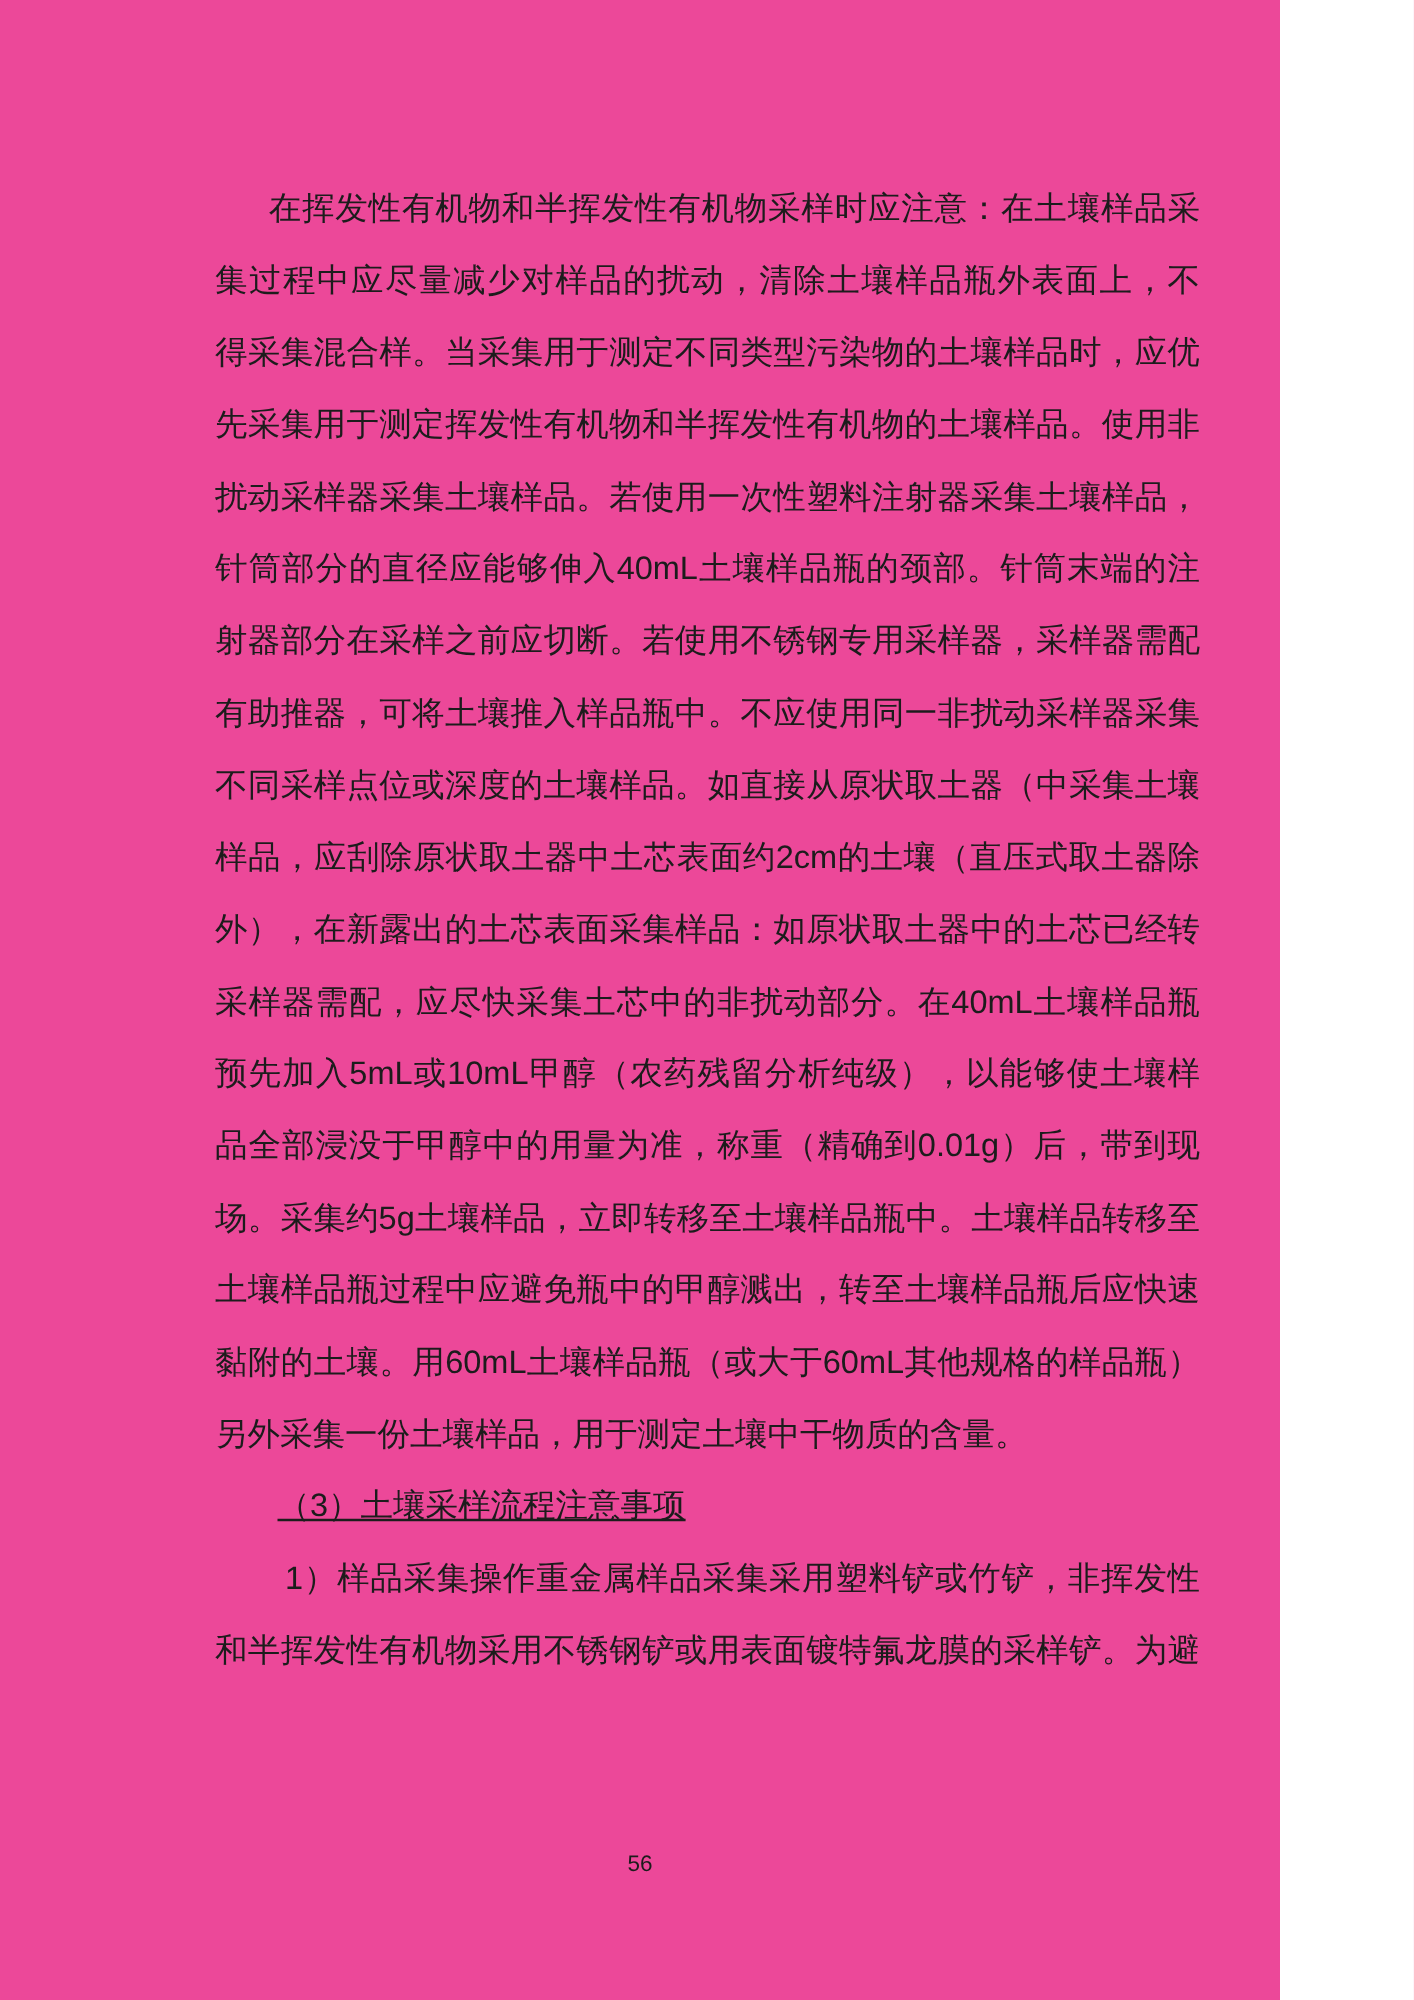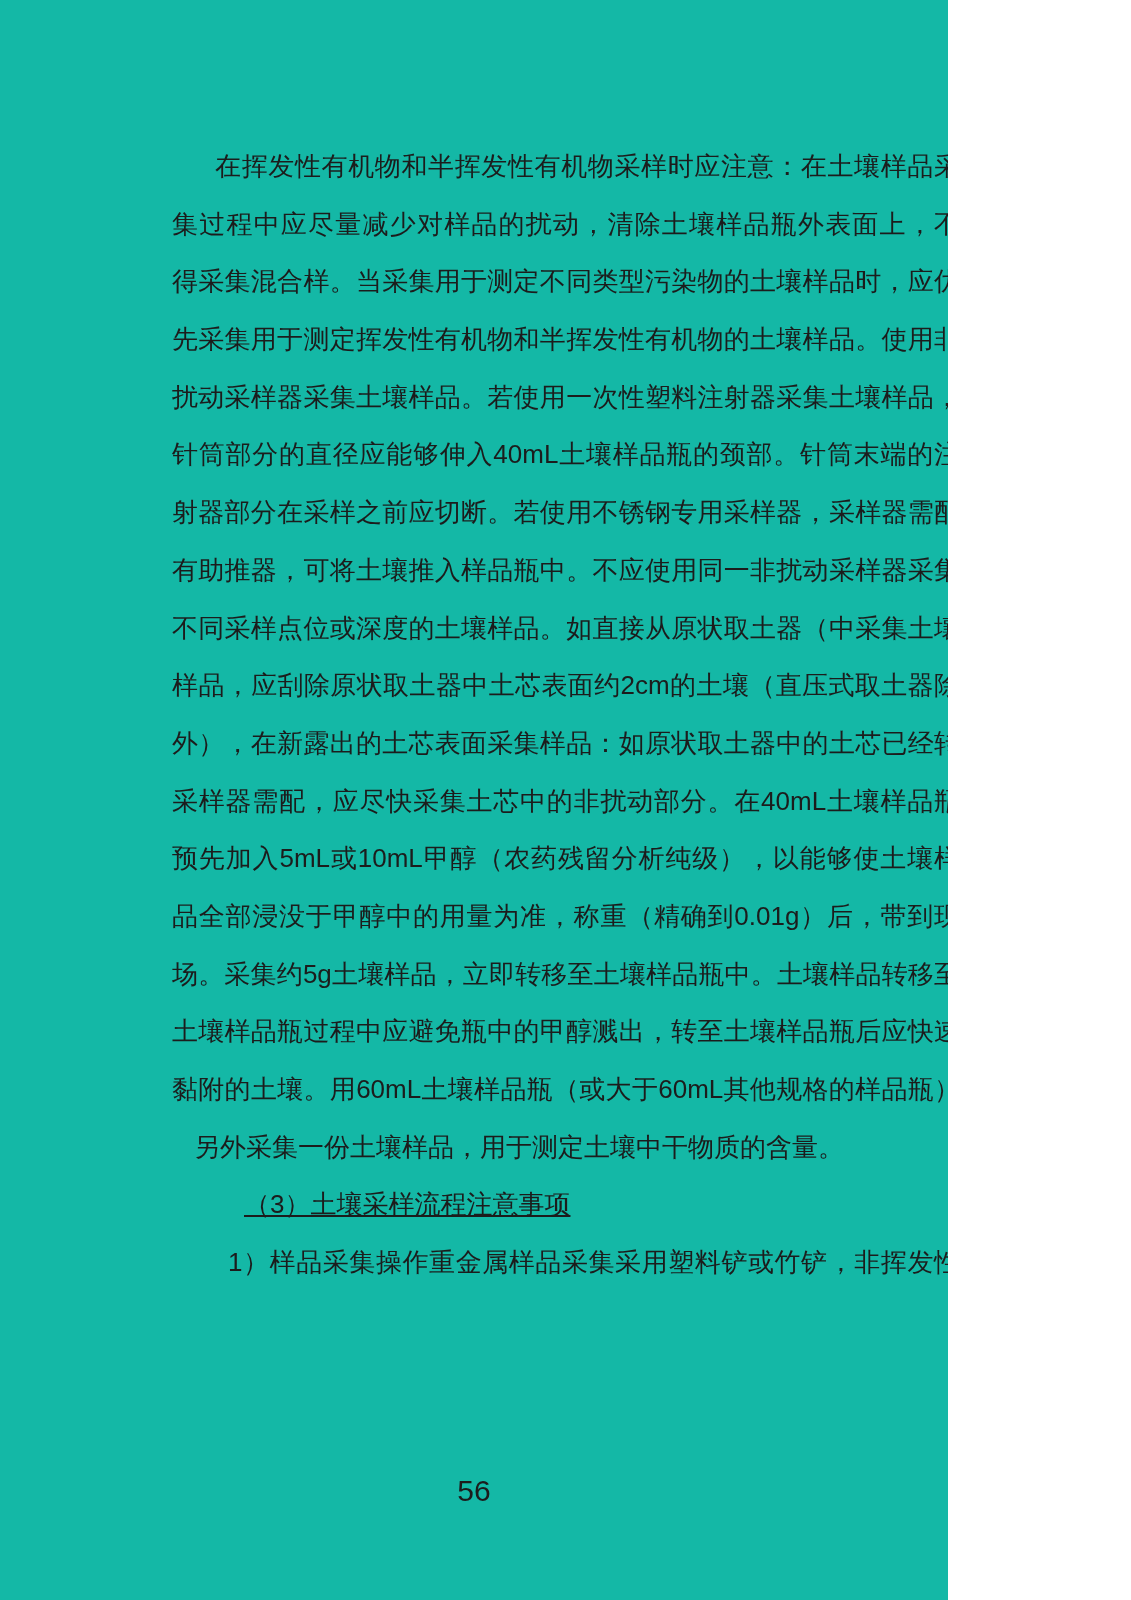--- a/index.html
+++ b/index.html
@@ -2,23 +2,23 @@
 <html><head>
 <meta charset="utf-8">
 <style>
   html, body {
     margin: 0;
     padding: 0;
     background: #ffffff;
   }
   .page {
     position: relative;
-    width: 948px;
+    width: 1024px;
     height: 1600px;
-    background: #14b8a6;
+    background: #ec4899;
     overflow: hidden;
     font-family: "Liberation Sans", "DejaVu Sans", sans-serif;
     color: #1c1c1c;
   }
   .text-block {
     position: absolute;
     left: 172px;
     top: 138px;
     width: 788px;
   }
@@ -31,33 +31,32 @@
     line-height: 57.7px;
     font-size: 26px;
     white-space: normal;
     text-align: justify;
     text-align-last: justify;
     -moz-text-align-last: justify;
     overflow: hidden;
   }
   .line.flush-left {
     text-align-last: left;
-    margin-left: 22px;
     -moz-text-align-last: left;
   }
   .para-0 > .line:first-child { text-indent: 43px; }
   .para-1 > .line:first-child { text-indent: 50px; text-decoration: underline; }
   .para-2 > .line:first-child { text-indent: 56px; }
   .page-number {
     position: absolute;
     top: 1478px;
     left: 0;
     width: 100%;
     text-align: center;
-    font-size: 30px;
+    font-size: 18px;
     line-height: 26px;
     color: #1c1c1c;
     font-family: "Liberation Sans", "DejaVu Sans", sans-serif;
   }
 </style>
 </head>
 <body>
 
 <div class="page">
   <div class="text-block" id="text-block">
@@ -79,16 +78,17 @@
         <div class="line">场。采集约5g土壤样品，立即转移至土壤样品瓶中。土壤样品转移至</div>
         <div class="line">土壤样品瓶过程中应避免瓶中的甲醇溅出，转至土壤样品瓶后应快速</div>
         <div class="line">黏附的土壤。用60mL土壤样品瓶（或大于60mL其他规格的样品瓶）</div>
         <div class="line flush-left">另外采集一份土壤样品，用于测定土壤中干物质的含量。</div>
       </div>
       <div class="para para-1">
         <div class="line flush-left">（3）土壤采样流程注意事项</div>
       </div>
       <div class="para para-2">
         <div class="line">1）样品采集操作重金属样品采集采用塑料铲或竹铲，非挥发性</div>
+        <div class="line">和半挥发性有机物采用不锈钢铲或用表面镀特氟龙膜的采样铲。为避</div>
       </div>
     </div>
   <div class="page-number">56</div>
 </div>
 
 </body></html>

